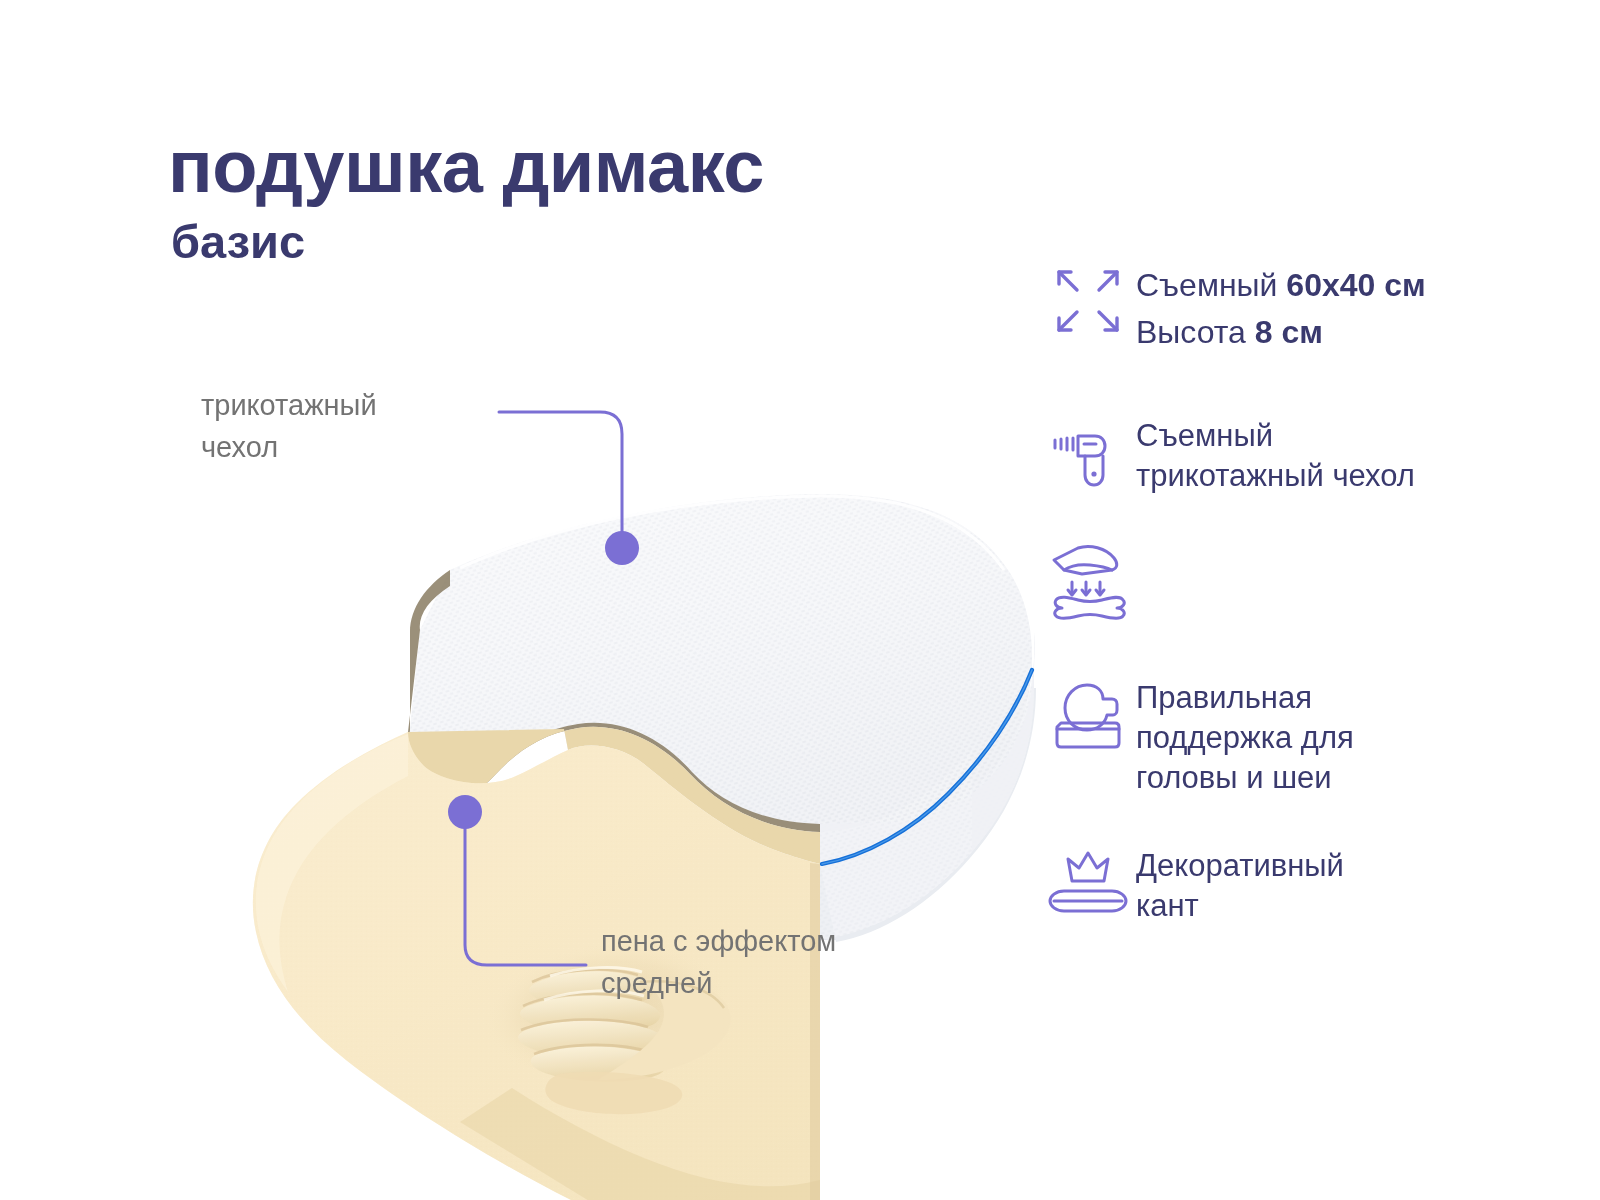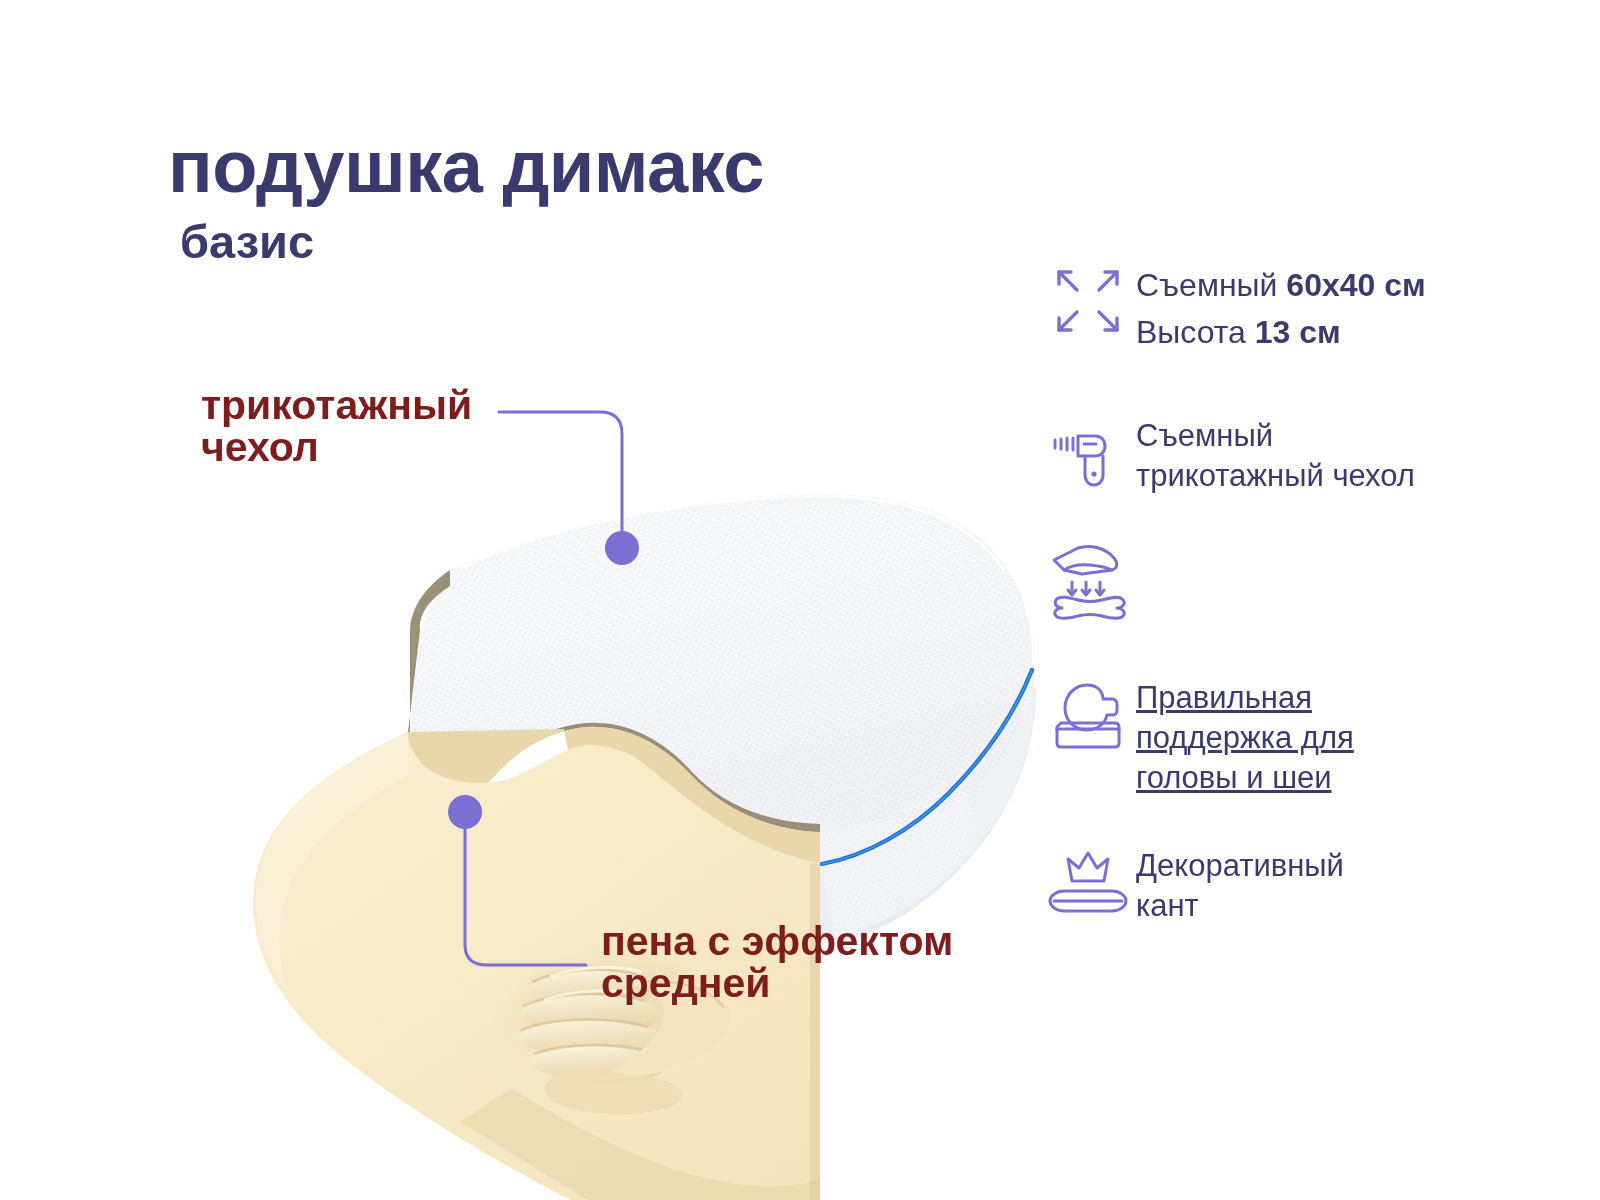--- a/index.html
+++ b/index.html
@@ -39,45 +39,45 @@
     letter-spacing: -0.5px;
     color: #3a3a6e;
     margin: 0;
     white-space: nowrap;
   }
   .title-sub {
     font-size: 47px;
     line-height: 52px;
     font-weight: 700;
     color: #3a3a6e;
-    margin: 10px 0 0 12px;
+    margin: 10px 0 0 3px;
   }
 
   
   .pillow-art {
     position: absolute;
     left: 120px;
     top: 420px;
     width: 960px;
     height: 560px;
   }
   .pillow-art svg {
     display: block;
     width: 960px;
     height: 560px;
     overflow: visible;
   }
 
   
   .callout-text {
     position: absolute;
-    font-size: 41px;
+    font-size: 29px;
     line-height: 42px;
-    font-weight: 700;
-    color: #7f1d1d;
+    font-weight: 400;
+    color: #737373;
     white-space: pre-line;
   }
   #callout-cover-text {
     left: 201px;
     top: 384px;
     width: 330px;
   }
   #callout-foam-text {
     left: 601px;
     top: 920px;
@@ -432,21 +432,21 @@
             <path d="M 26 48 L 8 66"></path>
             <path d="M 8 54 L 8 66 L 20 66"></path>
 
             <path d="M 48 48 L 66 66"></path>
             <path d="M 66 54 L 66 66 L 54 66"></path>
           </g>
         </svg>
       </div>
       <div class="feature-text">
         <div><span>Съемный </span><b>60x40 см</b></div>
-        <div><span>Высота </span><b>13 см</b></div>
+        <div><span>Высота </span><b>8 см</b></div>
       </div>
     </div>
 
     <div class="feature" id="feature-cover">
       <div class="feature-icon">
         <svg width="74" height="74" viewBox="0 0 74 74" xmlns="http://www.w3.org/2000/svg">
           <g fill="none" stroke="#7b6fd4" stroke-width="3" stroke-linecap="round" stroke-linejoin="round">
 
             <path d="M 4 23 L 4 31"></path>
             <path d="M 10 22 L 10 32"></path>
@@ -507,21 +507,21 @@
                      C 66 38, 68 36, 68 33
                      L 68 27
                      C 68 24, 66 22, 63 22 Z"></path>
 
             <path d="M 8 50 L 12 46 L 66 46 C 69 46, 70 48, 70 50 L 70 66 C 70 69, 68 70, 66 70
                      L 12 70 C 9 70, 8 68, 8 66 Z"></path>
             <path d="M 8 52 L 70 52"></path>
           </g>
         </svg>
       </div>
-      <div class="feature-text" style="white-space:pre-line;text-decoration:underline;">Правильная
+      <div class="feature-text" style="white-space:pre-line;">Правильная
 поддержка для
 головы и шеи</div>
     </div>
 
     <div class="feature" id="feature-piping">
       <div class="feature-icon">
         <svg width="84" height="78" viewBox="0 0 84 78" xmlns="http://www.w3.org/2000/svg">
           <g fill="none" stroke="#7b6fd4" stroke-width="3" stroke-linecap="round" stroke-linejoin="round">
 
             <path d="M 26 36 L 22 14 L 33 23 L 42 8 L 51 23 L 62 14 L 58 36 Z"></path>

